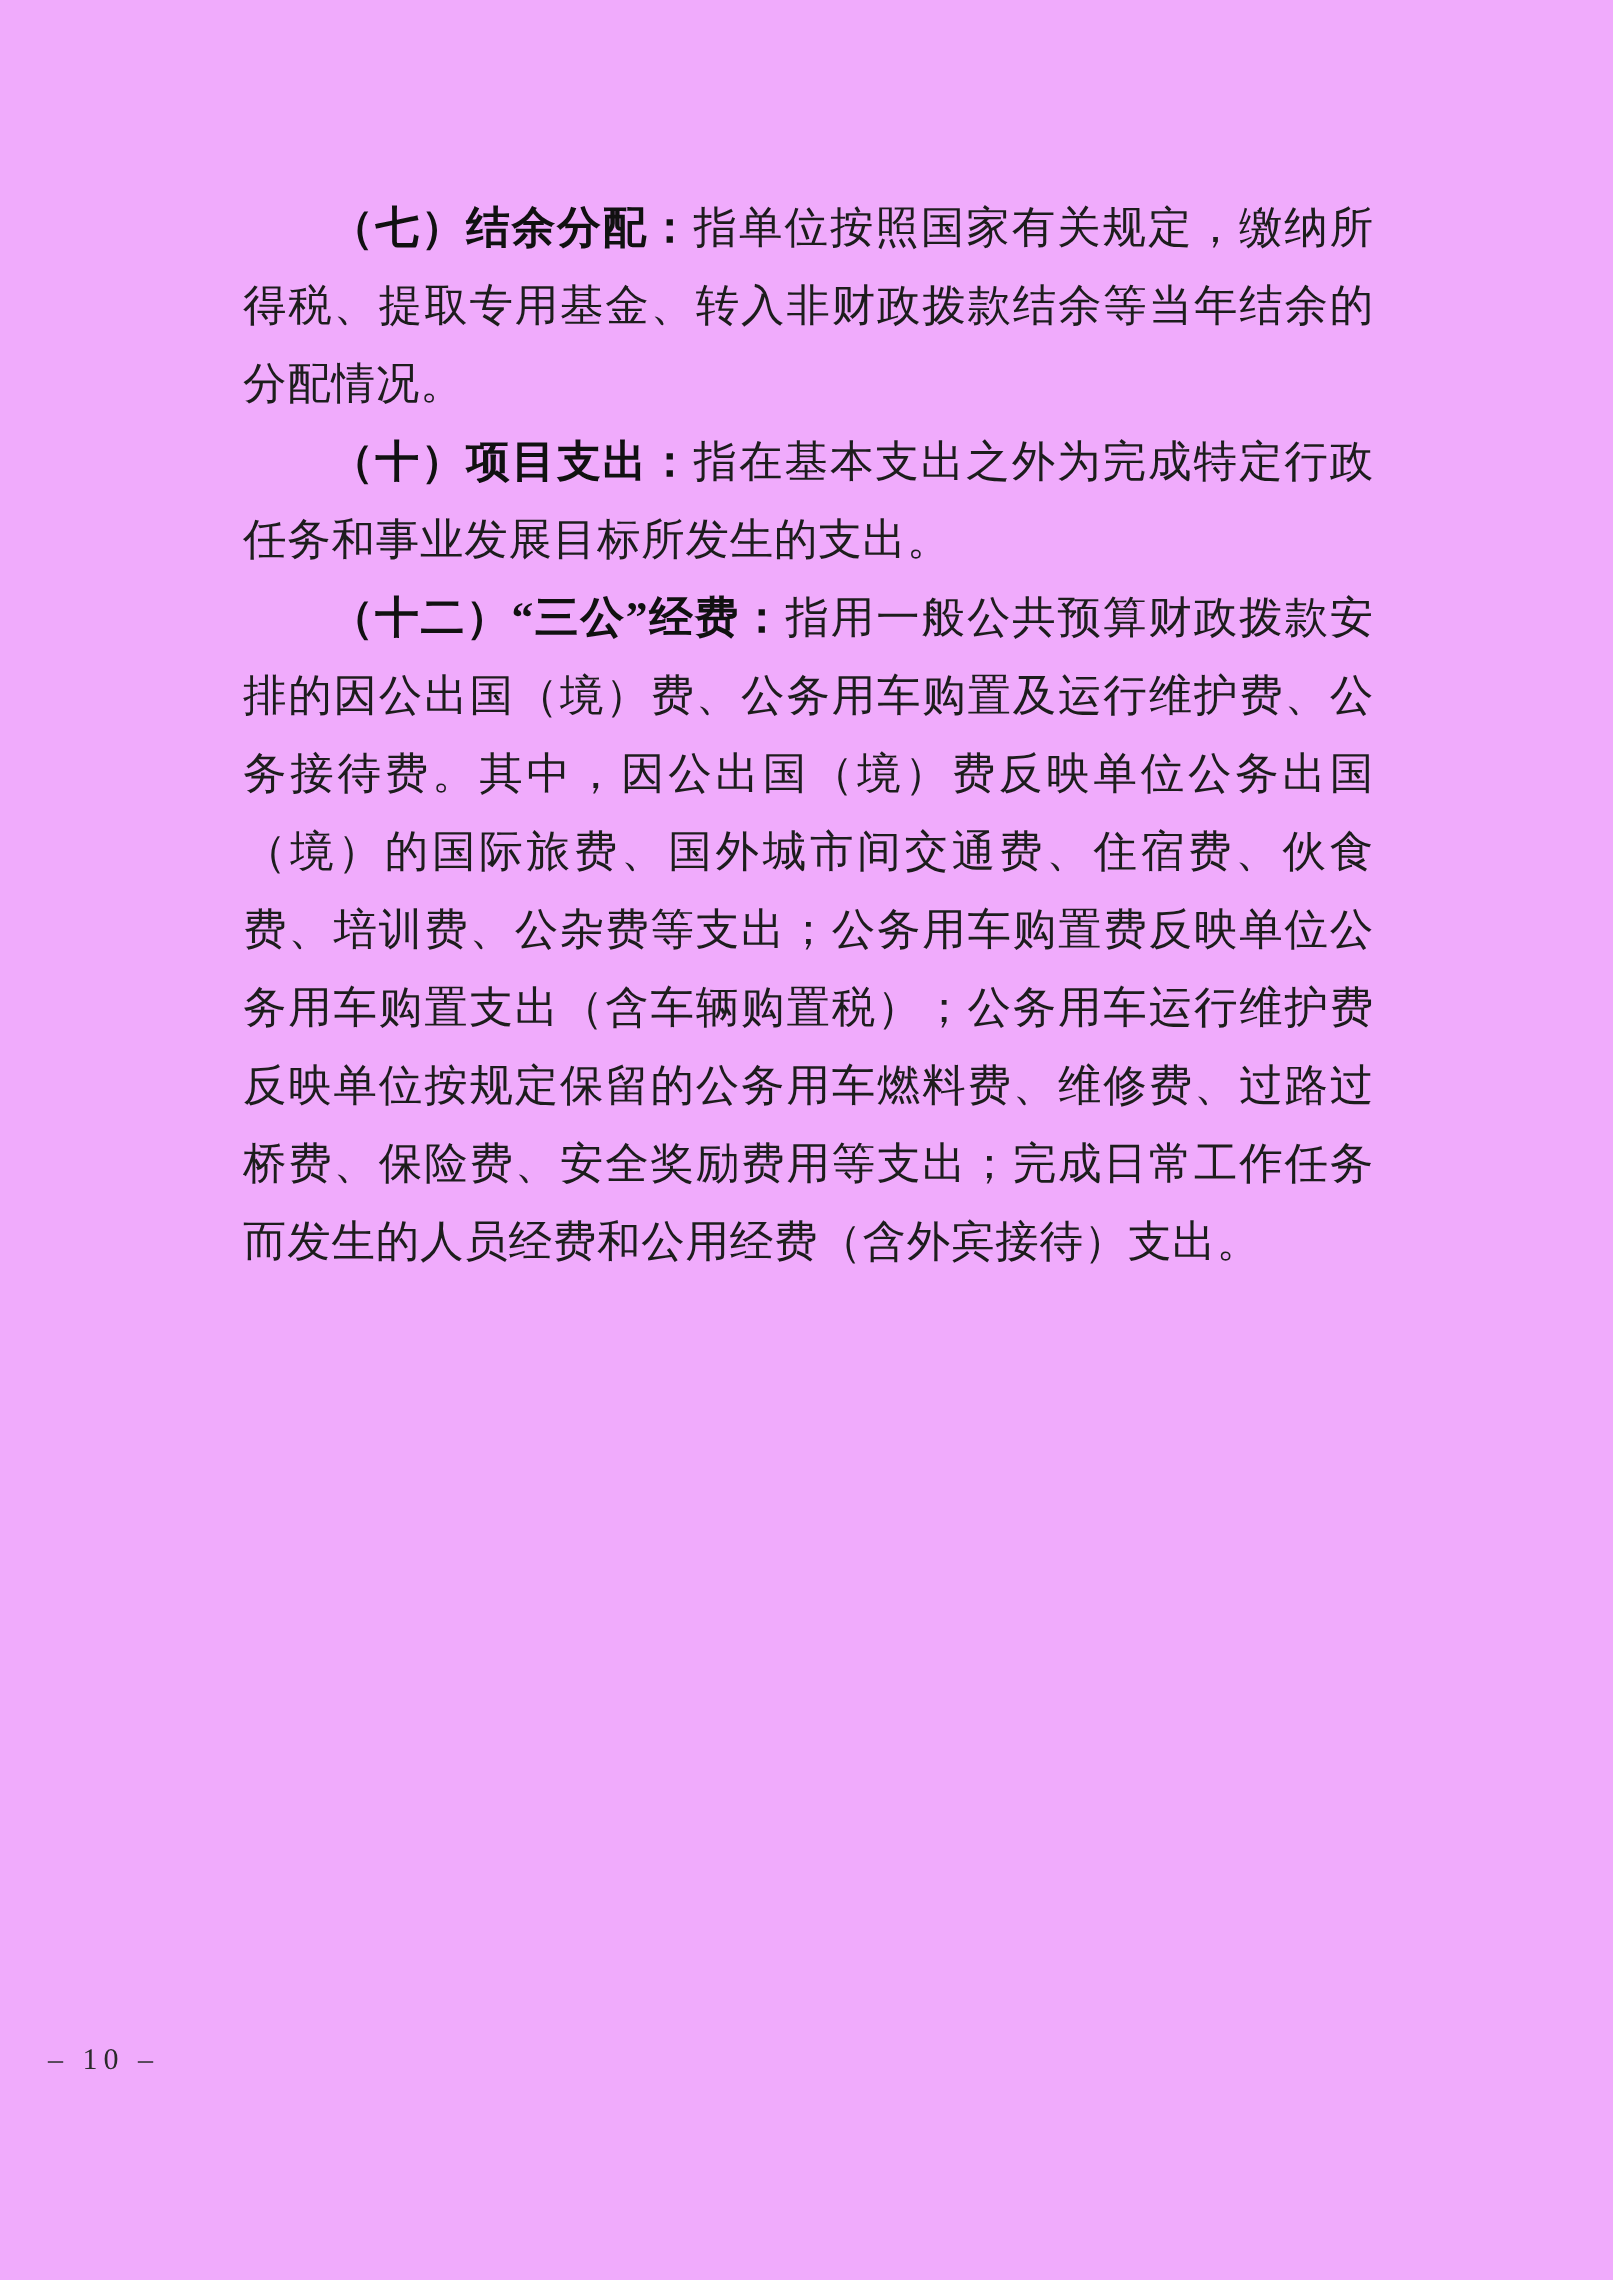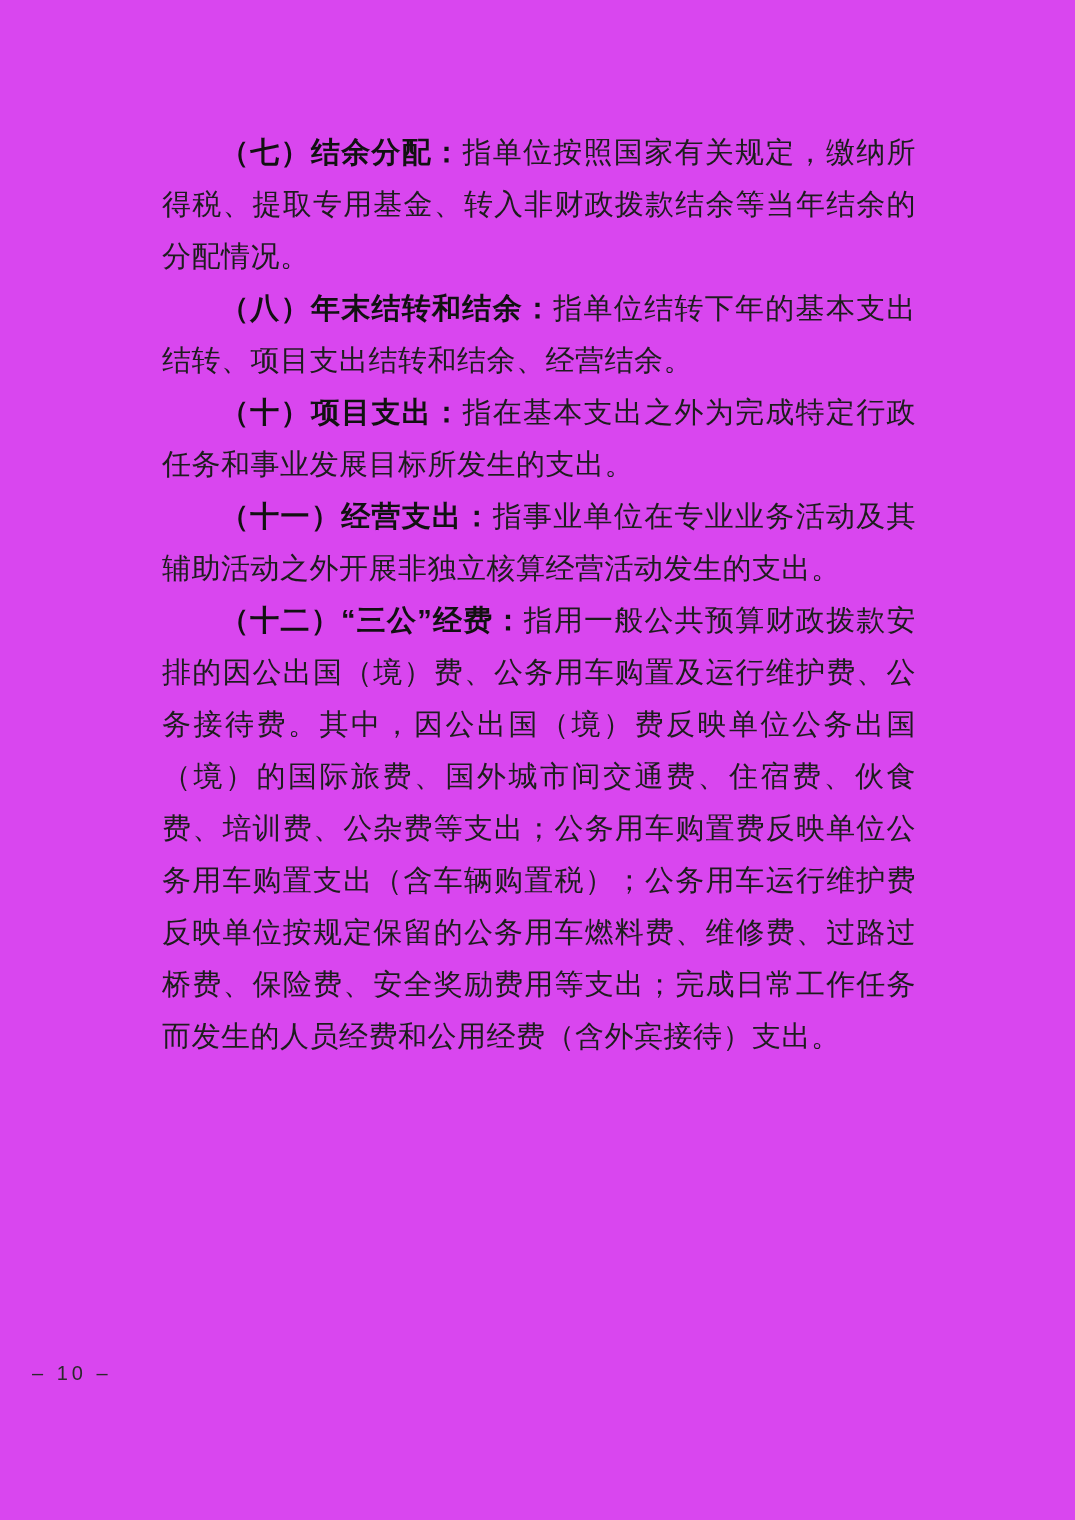--- a/index.html
+++ b/index.html
@@ -4,23 +4,23 @@
 <style>
   html, body {
     margin: 0;
     padding: 0;
     background: #ffffff;
   }
   .page {
     position: relative;
     width: 1075px;
     height: 1520px;
-    background: #d946ef;
+    background: #f0abfc;
     overflow: hidden;
-    font-family: Liberation Sans, sans-serif;
+    font-family: Liberation Serif, serif;
   }
   .content {
     position: absolute;
     left: 162px;
     top: 126px;
     width: 754px;
   }
   p.para {
     margin: 0;
     padding: 0;
@@ -48,23 +48,21 @@
     padding-left: 32px;
   }
 </style>
 </head>
 <body>
 
 <div class="page">
   <div class="content" id="paragraphs">
   <p class="para"><span class="para-label">（七）结余分配：</span><span class="para-body">指单位按照国家有关规定，缴纳所得税、提取专用基金、转入非财政拨款结余等当年结余的分配情况。</span></p>
 
-  <p class="para"><span class="para-label">（八）年末结转和结余：</span><span class="para-body">指单位结转下年的基本支出结转、项目支出结转和结余、经营结余。</span></p>
 
 
   <p class="para"><span class="para-label">（十）项目支出：</span><span class="para-body">指在基本支出之外为完成特定行政任务和事业发展目标所发生的支出。</span></p>
 
-  <p class="para"><span class="para-label">（十一）经营支出：</span><span class="para-body">指事业单位在专业业务活动及其辅助活动之外开展非独立核算经营活动发生的支出。</span></p>
 
   <p class="para"><span class="para-label">（十二）“三公”经费：</span><span class="para-body">指用一般公共预算财政拨款安排的因公出国（境）费、公务用车购置及运行维护费、公务接待费。其中，因公出国（境）费反映单位公务出国（境）的国际旅费、国外城市间交通费、住宿费、伙食费、培训费、公杂费等支出；公务用车购置费反映单位公务用车购置支出（含车辆购置税）；公务用车运行维护费反映单位按规定保留的公务用车燃料费、维修费、过路过桥费、保险费、安全奖励费用等支出；完成日常工作任务而发生的人员经费和公用经费（含外宾接待）支出。</span></p>
 </div>
   <div class="footer">– 10 –</div>
 </div>
 
 </body></html>

